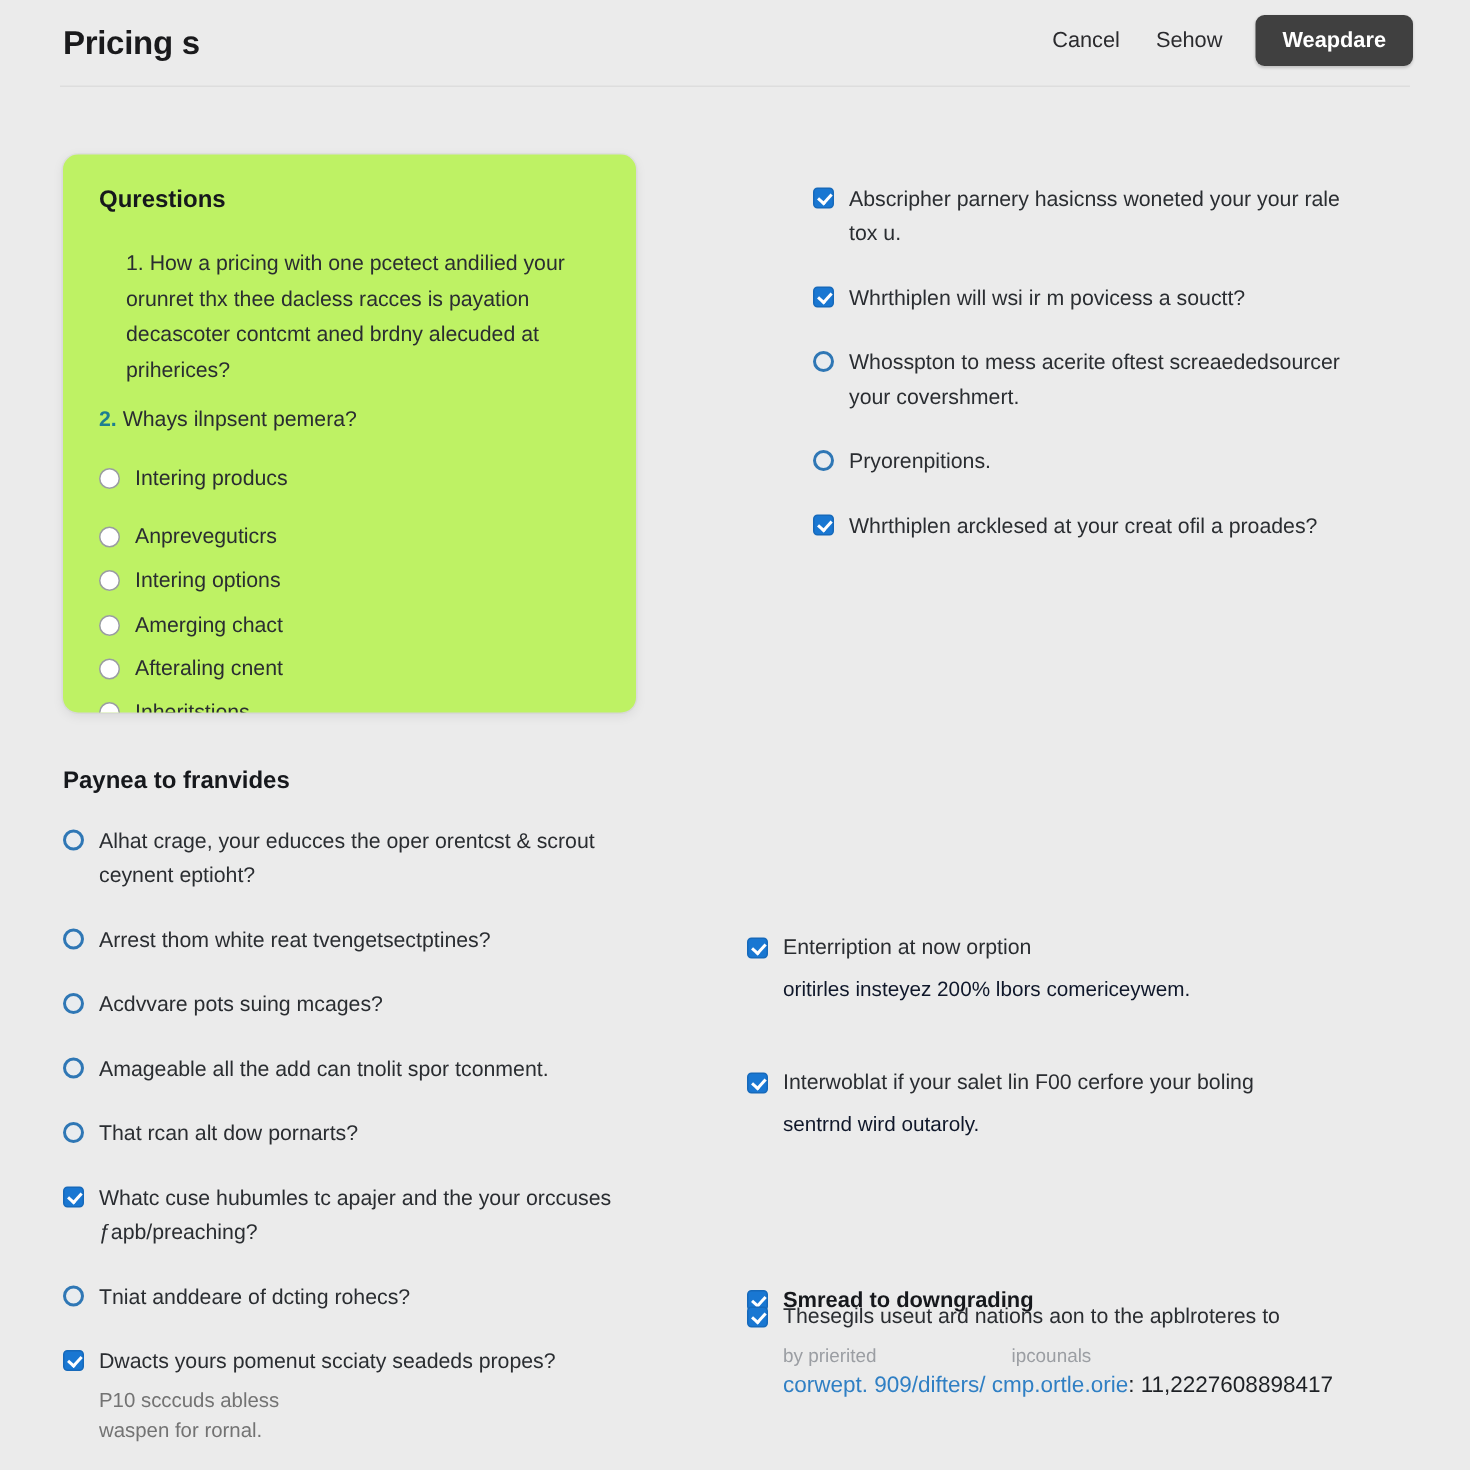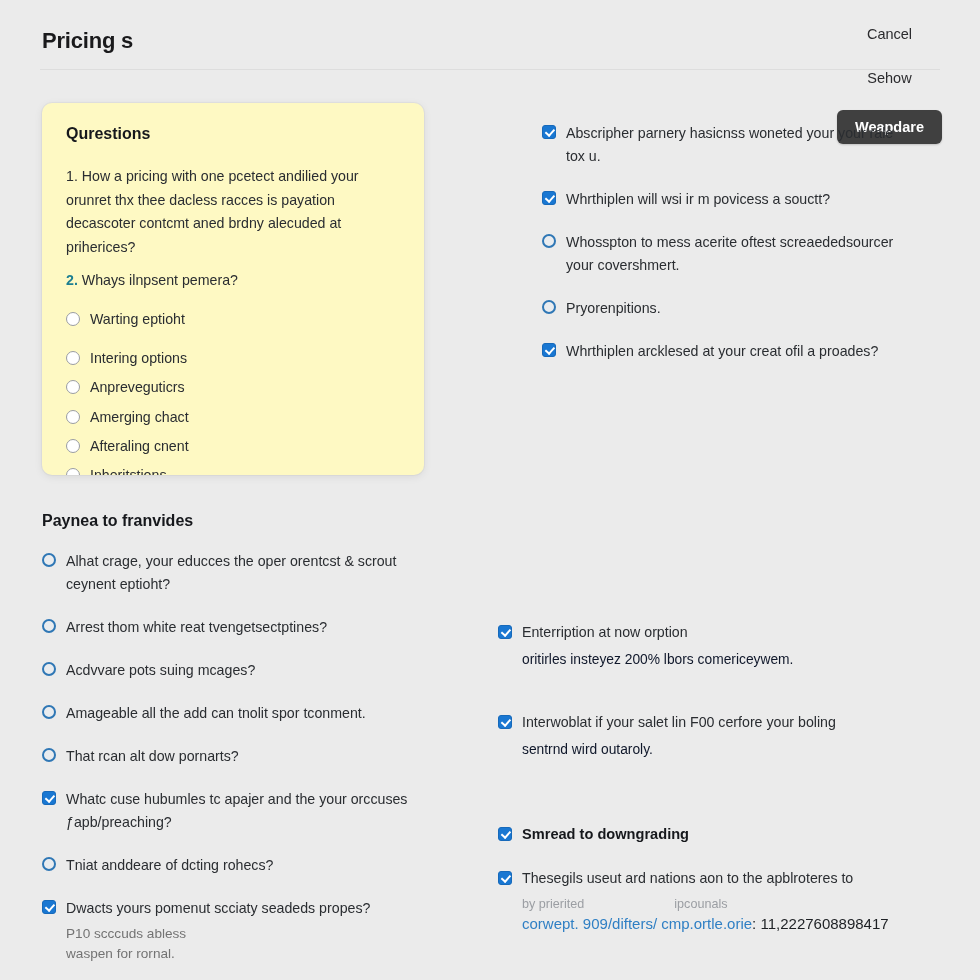--- a/index.html
+++ b/index.html
@@ -13,42 +13,41 @@
     font-family: "Liberation Sans", sans-serif;
     color: #1c1c1e;
     overflow: hidden;
     position: relative;
     -webkit-font-smoothing: antialiased;
   }
 
   
   .header {
     position: absolute;
-    left: 0; top: 12px;
+    left: 0; top: 0;
     width: 980px;
     height: 60px;
     box-sizing: border-box;
   }
   .header-title {
     position: absolute;
     left: 42px;
     top: 16px;
     font-size: 22px;
     font-weight: 700;
     letter-spacing: -0.2px;
     color: #1a1a1c;
   }
   .header-actions {
     position: absolute;
     right: 38px;
     top: 10px;
     display: flex;
     align-items: center;
     gap: 20px;
-    flex-direction: column;
   }
   .hdr-link {
     font-size: 14.5px;
     color: #2b2b2e;
     background: none;
     border: none;
     padding: 4px 2px;
     font-family: "Liberation Sans", sans-serif;
     cursor: pointer;
   }
@@ -73,38 +72,38 @@
     background: #dddddd;
   }
 
   
   .card {
     position: absolute;
     left: 42px;
     top: 103px;
     width: 382px;
     height: 372px;
-    background: #fef9c3;
+    background: #bef264;
     border-radius: 10px;
     box-shadow: 0 2px 8px rgba(0,0,0,.08), 0 0 0 1px rgba(0,0,0,.03);
     overflow: hidden;
     box-sizing: border-box;
   }
   .card-inner { padding: 22px 24px 0 24px; }
   .card-title {
     font-size: 16px;
     font-weight: 600;
     color: #16181c;
     margin: 0 0 22px 0;
   }
   .q-para {
     font-size: 14.2px;
     line-height: 1.66;
     color: #2a2d31;
-    margin: 0 0 10px 0;
+    margin: 0 0 10px 18px;
   }
   .q-num { color: #1d7f91; font-weight: 700; }
   .q-line {
     font-size: 14.2px;
     line-height: 1.66;
     color: #2a2d31;
     margin: 0 0 16px 0;
   }
 
   
@@ -197,21 +196,21 @@
     color: #1f2125;
     font-weight: 700;
     line-height: 1.55;
     margin: 0;
   }
 
   
   .rblock { position: absolute; left: 498px; width: 400px; }
   .rb-1 { top: 622px; }
   .rb-2 { top: 712px; }
-  .rb-3 { top: 824px; }
+  .rb-3 { top: 857px; }
   .rb-4 { top: 868px; }
 
   .sub-line {
     font-size: 13.8px;
     color: #0f172a;
     line-height: 1.6;
     margin: 6px 0 0 24px;
   }
   .meta-row {
     display: flex;
@@ -248,30 +247,30 @@
   <div class="card-inner">
     <div class="card-title">Qurestions</div>
     <p class="q-para">1. How a pricing with one pcetect andilied your orunret thx thee dacless racces is payation decascoter contcmt aned brdny alecuded at priherices?</p>
     <p class="q-line">
       <span class="q-num">2.</span>
       <span>Whays ilnpsent pemera?</span>
     </p>
 
     <div class="opt">
       <span class="mk mk-radio-gray"></span>
-      <span class="opt-label">Warting eptioht</span>
+      <span class="opt-label">Intering producs</span>
     </div>
     <div style="height:10px"></div>
     <div class="opt">
       <span class="mk mk-radio-gray"></span>
+      <span class="opt-label">Anpreveguticrs</span>
+    </div>
+    <div class="opt">
+      <span class="mk mk-radio-gray"></span>
       <span class="opt-label">Intering options</span>
-    </div>
-    <div class="opt">
-      <span class="mk mk-radio-gray"></span>
-      <span class="opt-label">Anpreveguticrs</span>
     </div>
     <div class="opt">
       <span class="mk mk-radio-gray"></span>
       <span class="opt-label">Amerging chact</span>
     </div>
     <div class="opt">
       <span class="mk mk-radio-gray"></span>
       <span class="opt-label">Afteraling cnent</span>
     </div>
     <div class="opt">

